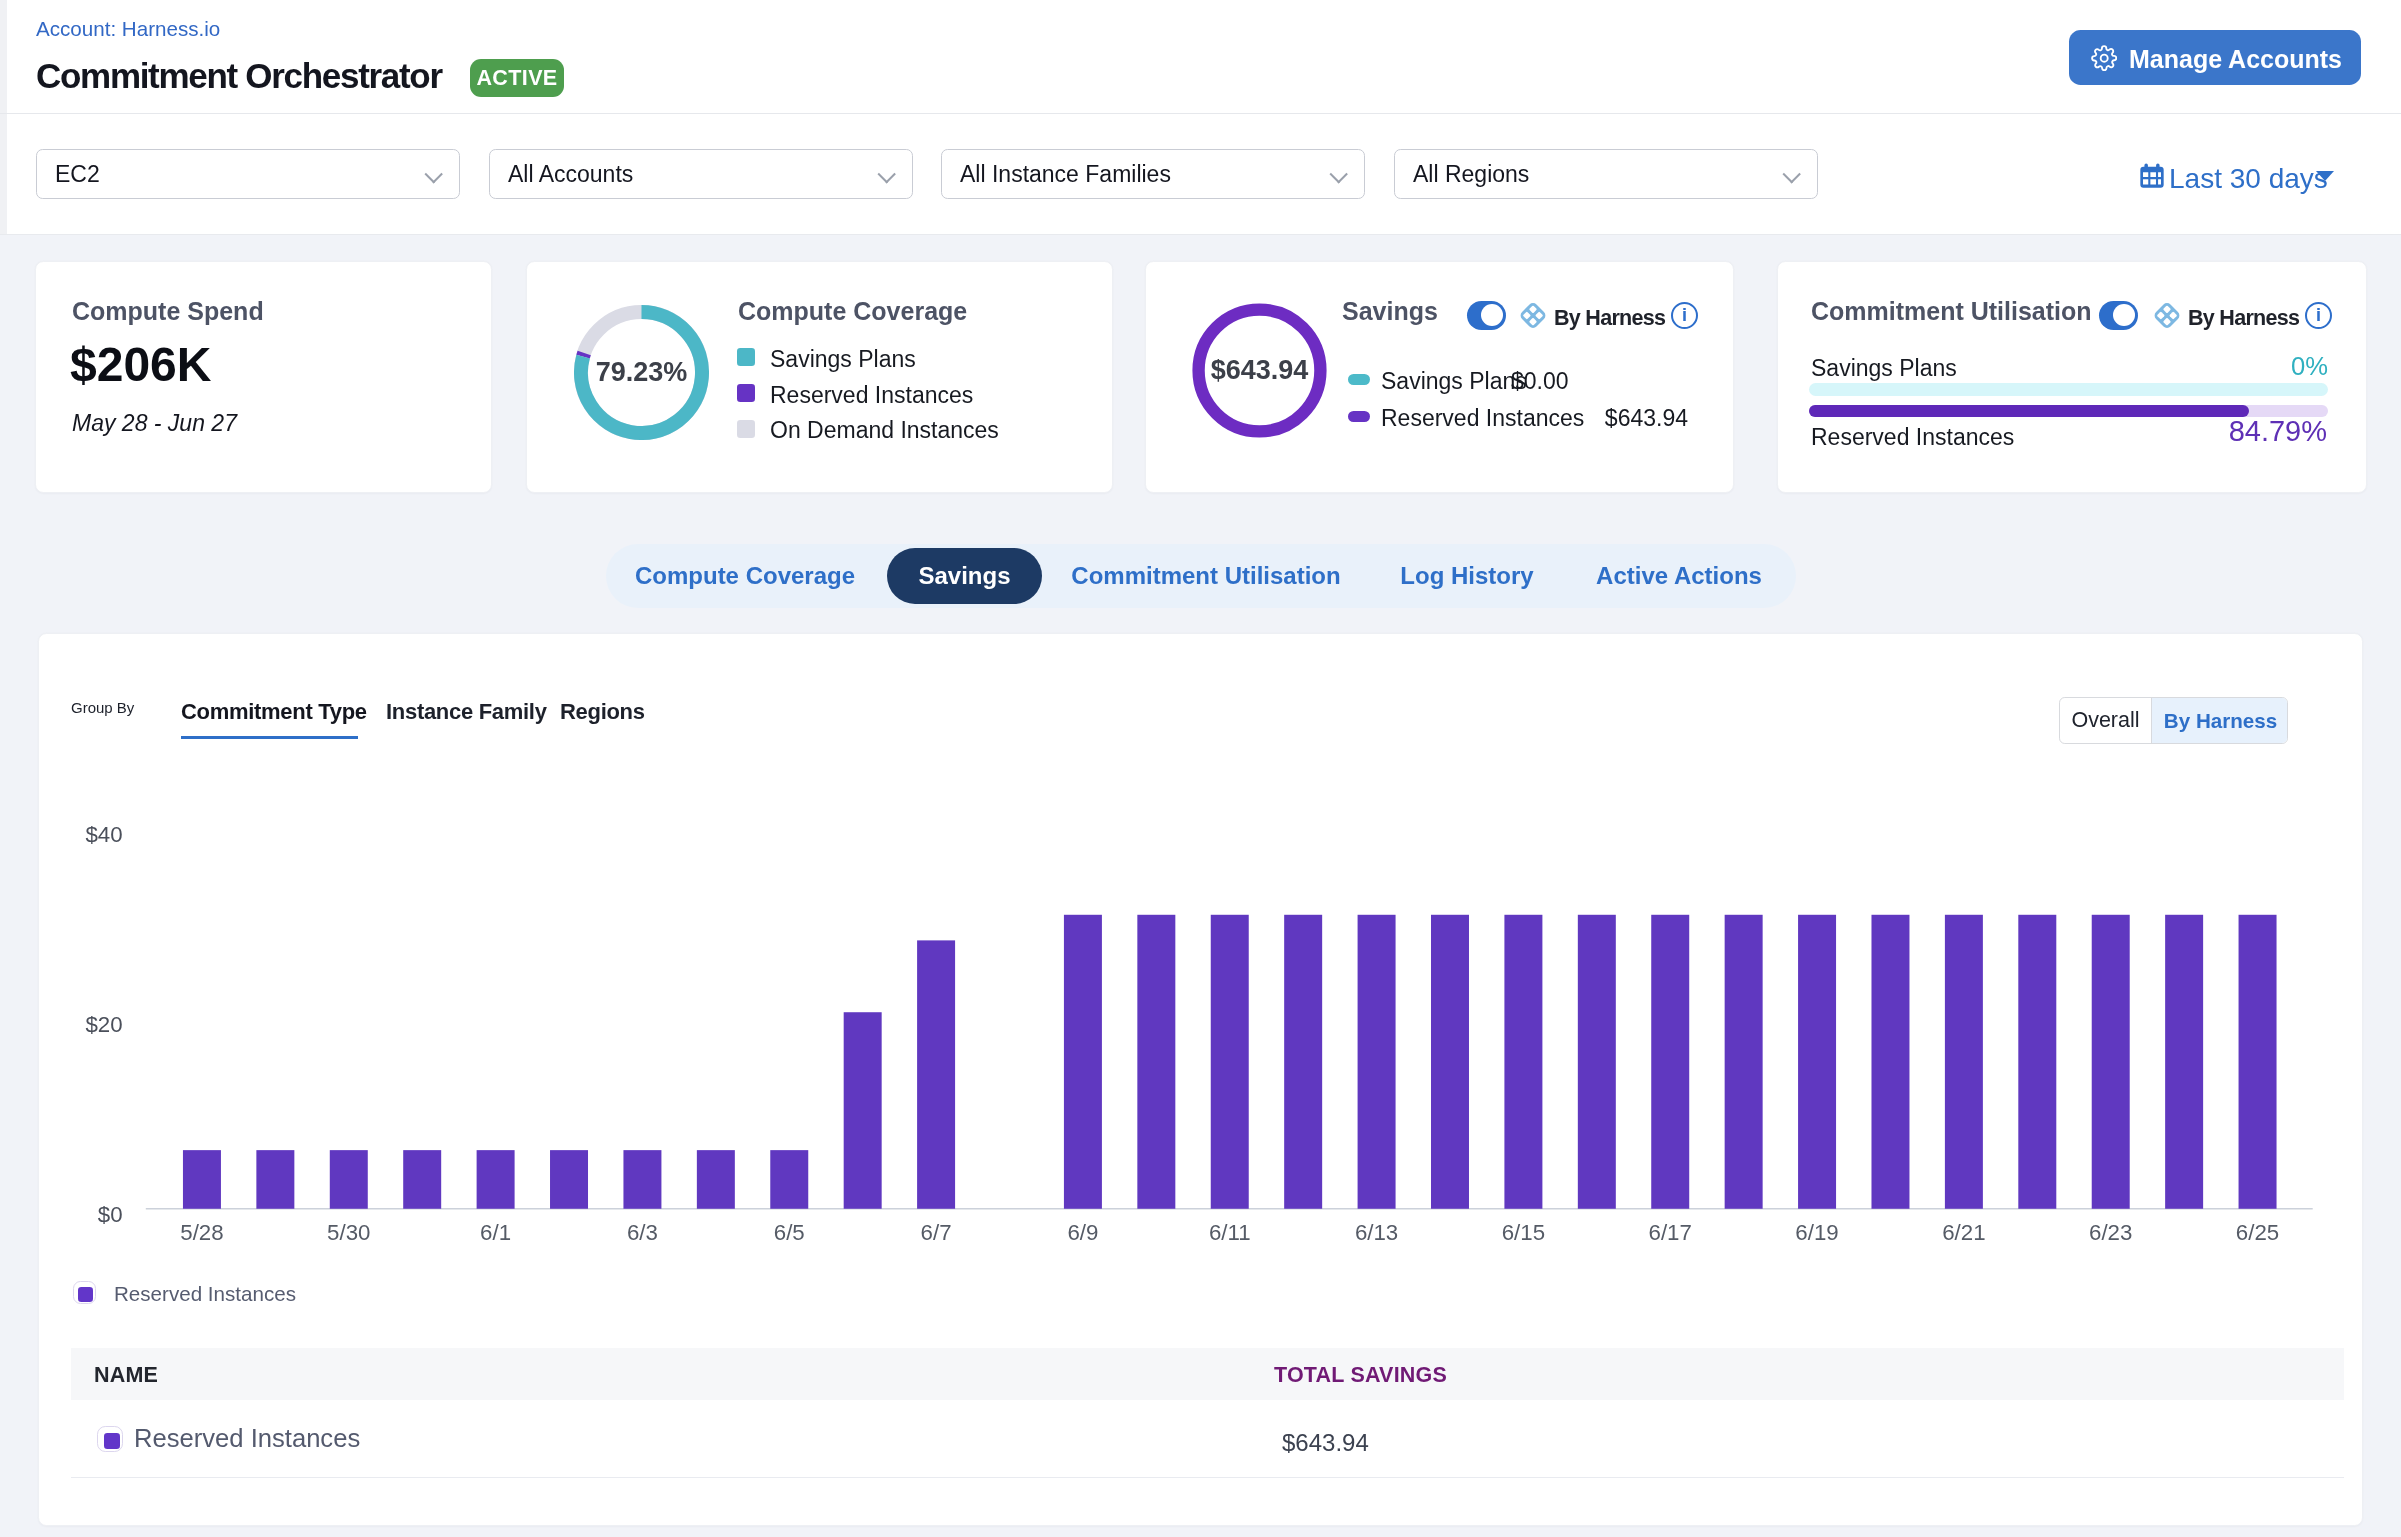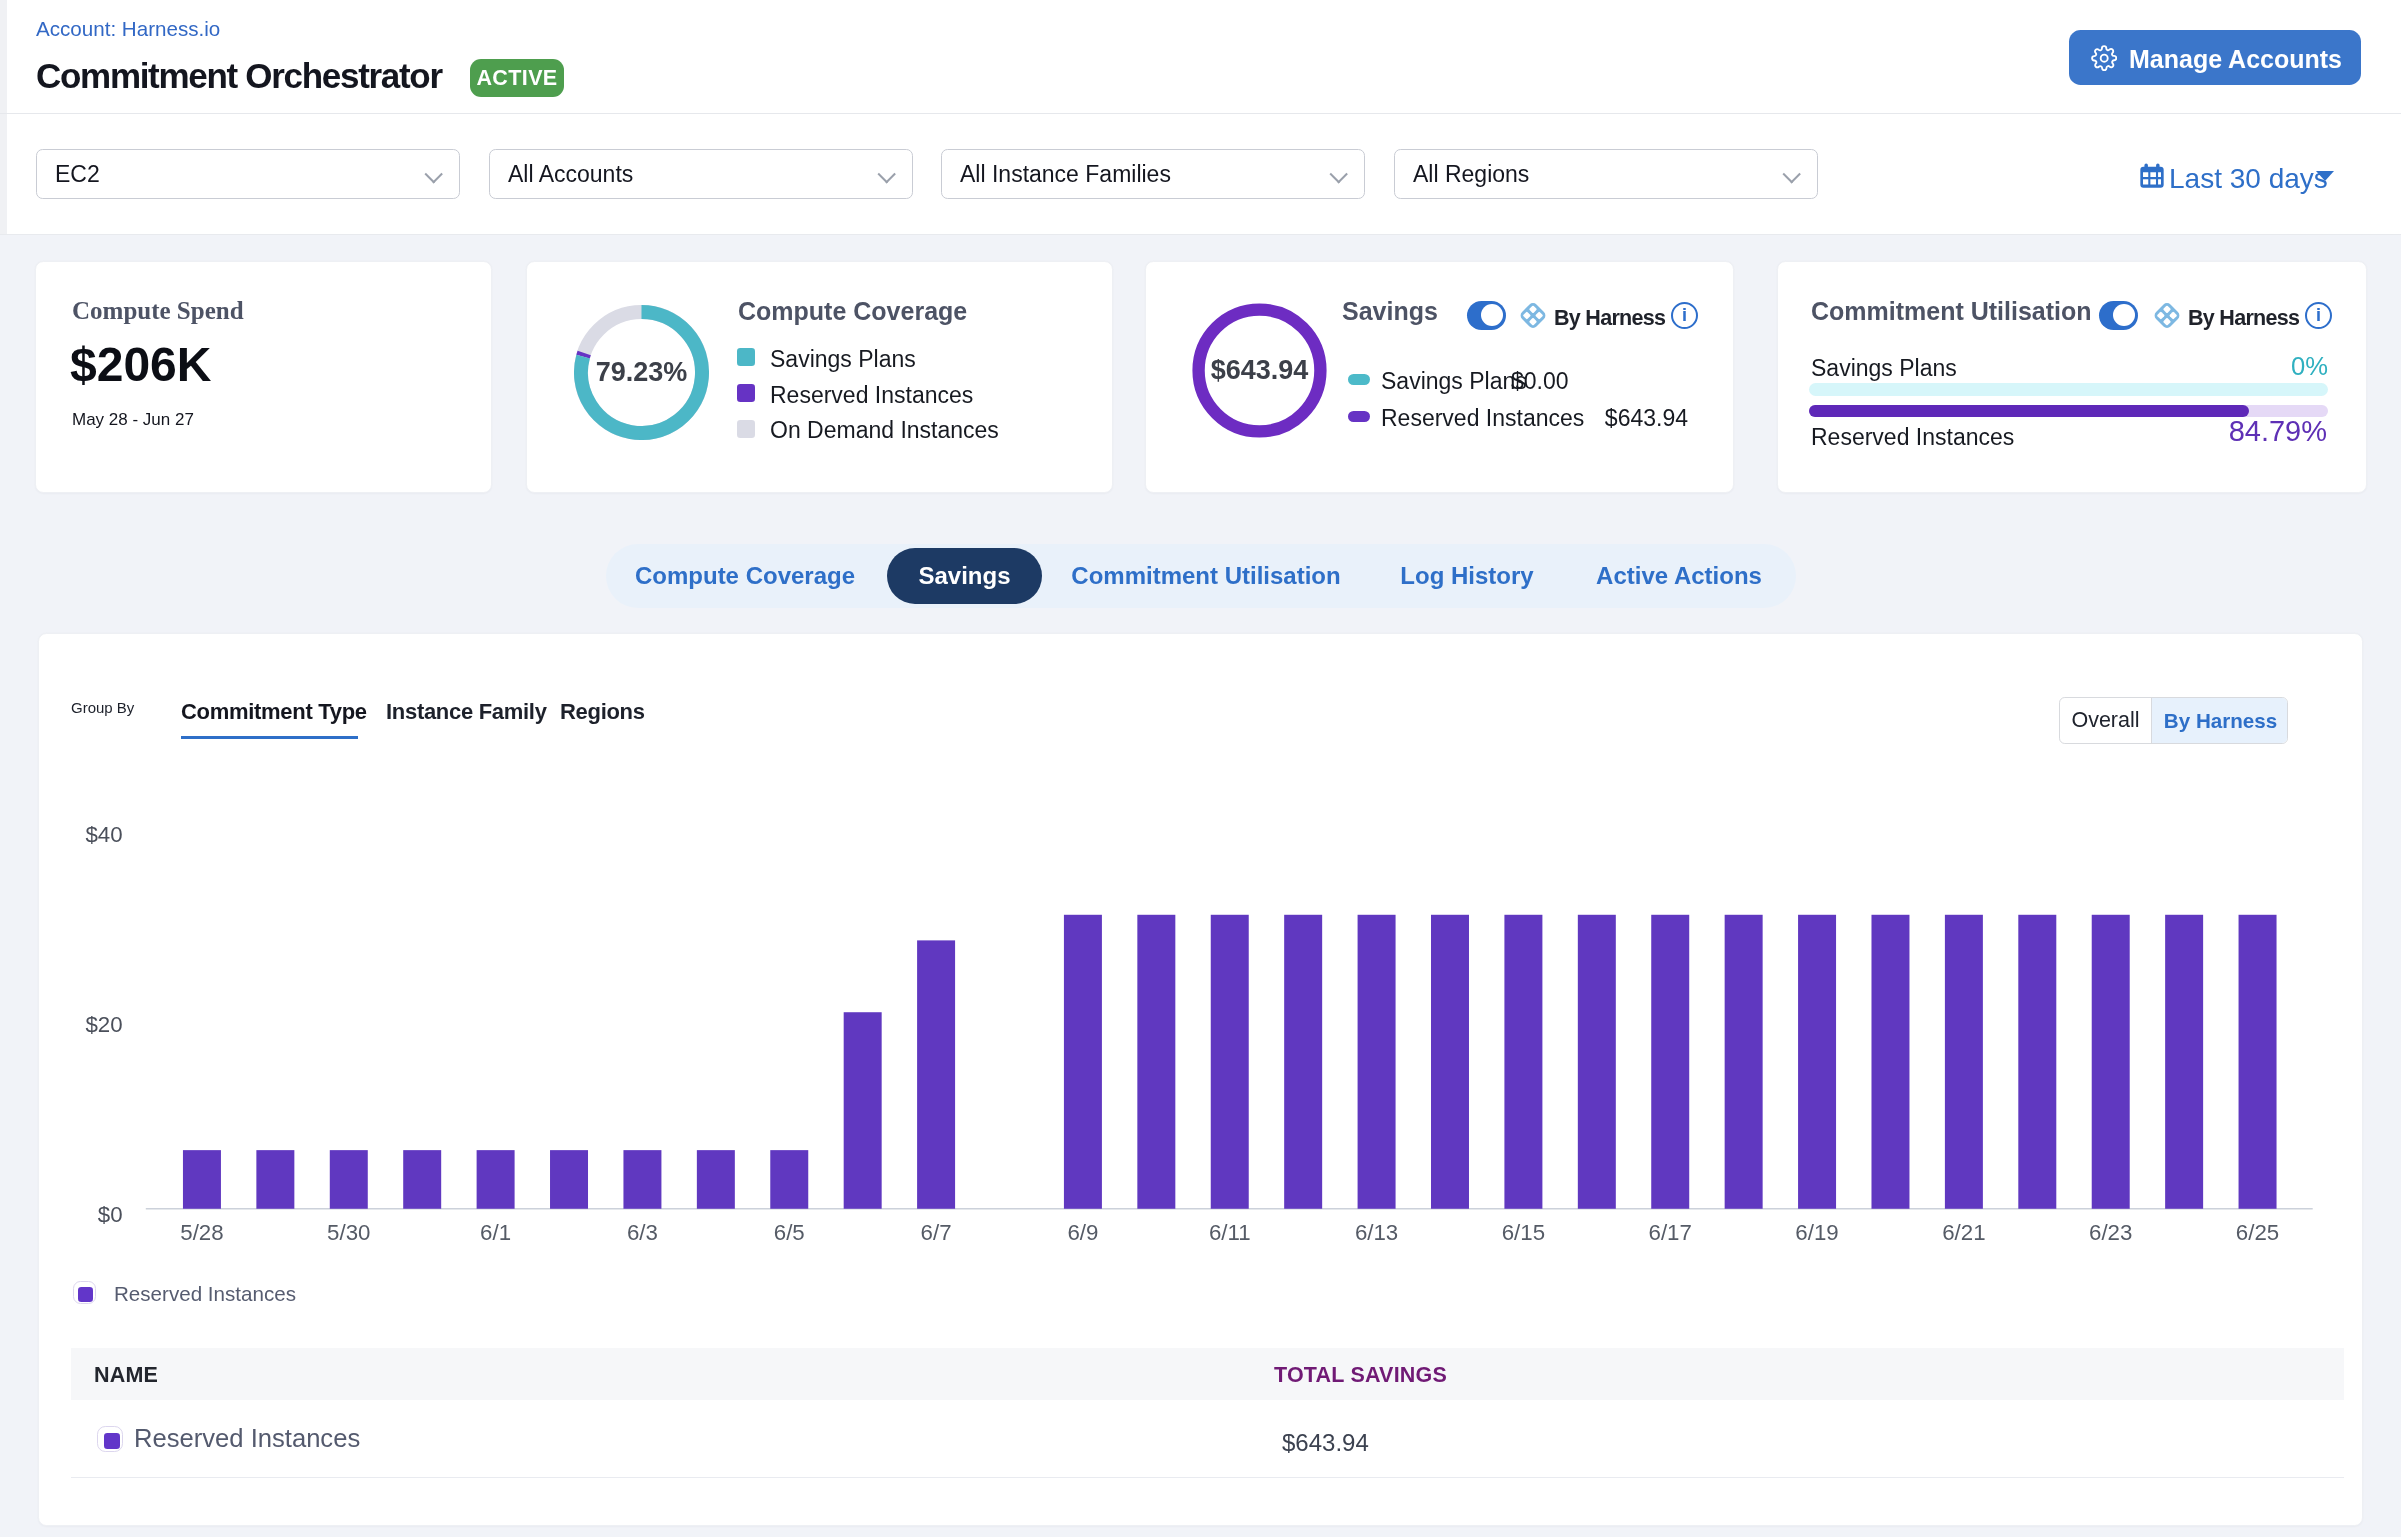--- a/index.html
+++ b/index.html
@@ -45,23 +45,23 @@
   <div class="dd" style="left:941px;">All Instance Families</div>
   <div class="dd" style="left:1394px;">All Regions</div>
   <svg class="abs" style="left:2138px; top:162px;" width="28" height="28" viewBox="0 0 24 24" fill="#2e6fc8">
     <path fill-rule="evenodd" d="M7 1.2a1.5 1.5 0 0 1 1.5 1.5V4h7V2.7a1.5 1.5 0 1 1 3 0V4h.9A2.6 2.6 0 0 1 22 6.6v12.8a2.6 2.6 0 0 1-2.6 2.6H4.6A2.6 2.6 0 0 1 2 19.4V6.6A2.6 2.6 0 0 1 4.6 4h.9V2.7A1.5 1.5 0 0 1 7 1.2zM4.3 8.8v4.1h4.5V8.8zm6.3 0v4.1h4.8V8.8zm6.6 0v4.1h2.5V8.8zm2.5 5.9h-2.5v4.5h2.5zm-4.3 4.5v-4.5h-4.8v4.5zm-6.6 0v-4.5H4.3v4.5z"></path>
   </svg>
   <div class="abs" style="left:2169px; top:163px; font-size:28px; color:#2e6fc8;">Last 30 days</div>
   <div class="abs" style="left:2316px; top:171px; width:0; height:0; border-left:9px solid transparent; border-right:9px solid transparent; border-top:10.7px solid #2e6fc8;"></div>
   <div class="abs" style="left:0; top:234px; width:2401px; height:0.8px; background:#e8eaee;"></div>
 
   <div class="card" style="left:35px; top:261px; width:457px; height:232px;"></div>
-  <div class="abs slate" style="left:72px; top:297px;font-family:Liberation Serif, serif;">Compute Spend</div>
+  <div class="abs slate" style="left:72px; top:297px;">Compute Spend</div>
   <div class="abs" style="left:70px; top:337px; font-size:48px; font-weight:bold; color:#0c0e15;">$206K</div>
-  <div class="abs" style="left:72px; top:410px; font-size:17px; color:#14161f;">May 28 - Jun 27</div>
+  <div class="abs" style="left:72px; top:410px; font-size:23px; color:#14161f;font-style:italic;">May 28 - Jun 27</div>
 
   <div class="card" style="left:526px; top:261px; width:587px; height:232px;"></div>
   <div class="abs slate" style="left:738px; top:297px;">Compute Coverage</div>
   <svg class="abs" style="left:574px; top:305px;" width="135" height="135" viewBox="0 0 164 164">
     <g transform="translate(82,82)">
       <circle r="73.5" fill="none" stroke="#dadbe5" stroke-width="17"></circle>
       <path d="M -70.92 -19.31 A 73.5 73.5 0 0 1 -69.58 -23.69" fill="none" stroke="#6633c4" stroke-width="17"></path>
       <path d="M 0.00 -73.50 A 73.5 73.5 0 1 1 -70.92 -19.31" fill="none" stroke="#4cb7c7" stroke-width="17"></path>
     </g>
   </svg>

